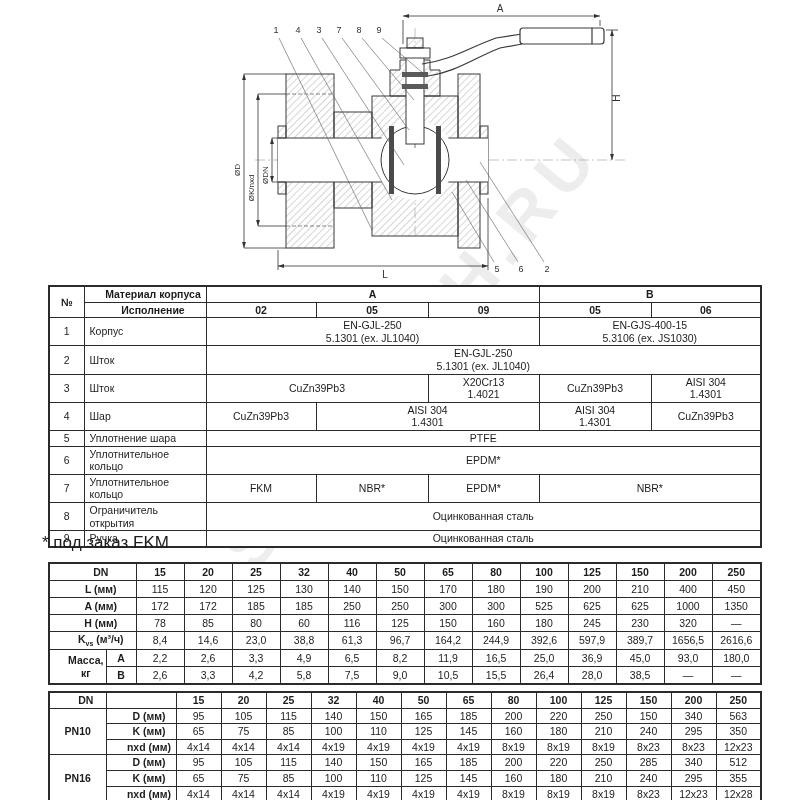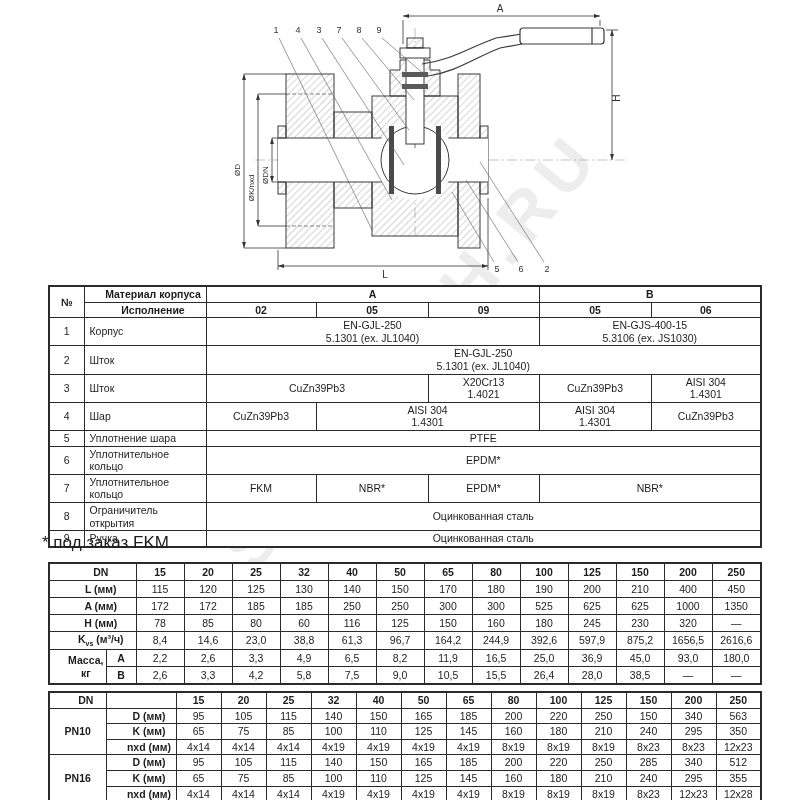--- a/index.html
+++ b/index.html
@@ -339,21 +339,21 @@
   <td>8,4</td>
         <td>14,6</td>
         <td>23,0</td>
         <td>38,8</td>
         <td>61,3</td>
         <td>96,7</td>
         <td>164,2</td>
         <td>244,9</td>
         <td>392,6</td>
         <td>597,9</td>
-        <td>875,2</td>
+        <td>389,7</td>
         <td>1656,5</td>
         <td>2616,6</td>
       </tr>
   <tr>
     <td class="lab" rowspan="2">Масса, кг</td>
     <th>А</th>
   <td>2,2</td>
         <td>2,6</td>
         <td>3,3</td>
         <td>4,9</td>

